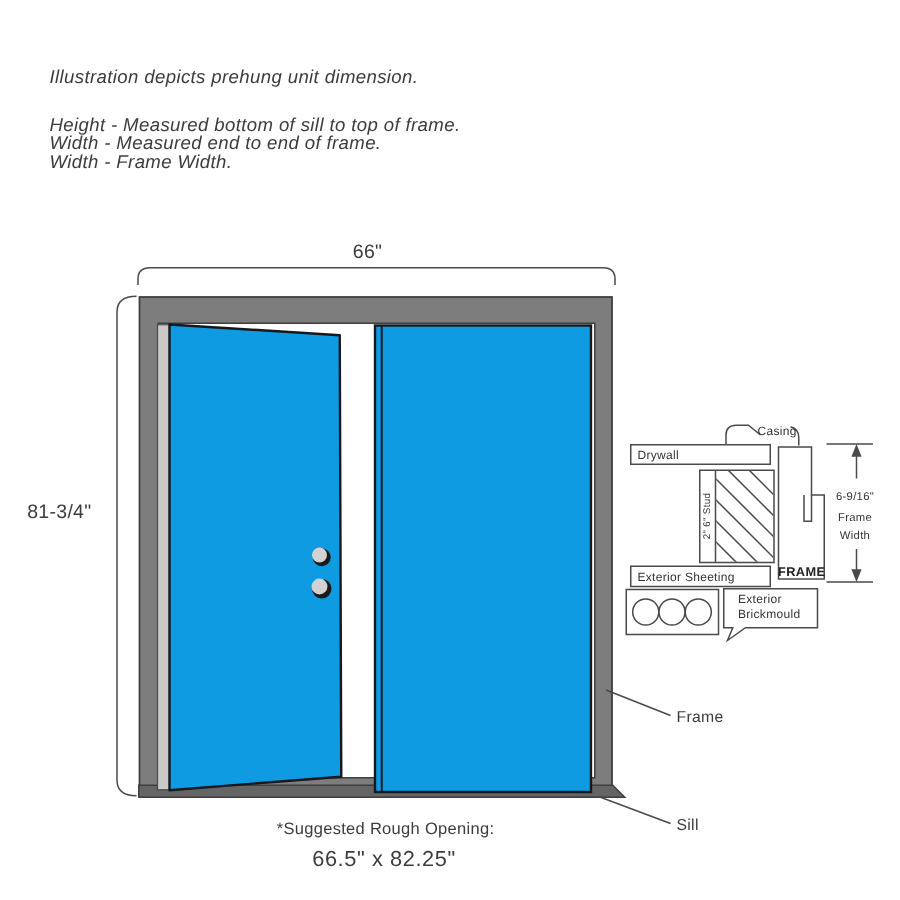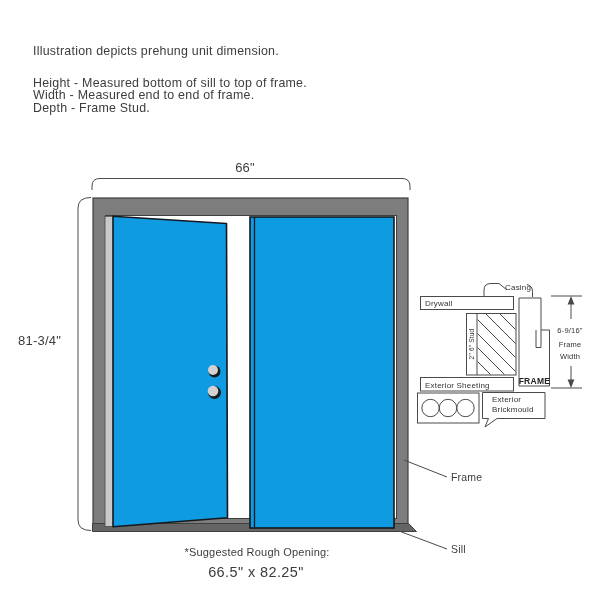--- a/index.html
+++ b/index.html
@@ -1,18 +1,18 @@
 <!DOCTYPE html>
 <html><head>
 <meta charset="utf-8">
 <style>
   html,body{margin:0;padding:0;background:#ffffff;}
   .page{position:relative;width:600px;height:600px;background:#ffffff;overflow:hidden;
         font-family:"Liberation Sans","DejaVu Sans",sans-serif;color:#3d3d3d;}
-  .toptext{position:absolute;left:33px;letter-spacing:.25px;font-size:12.4px;line-height:12px;color:#3c3c3c;}
+  .toptext{position:absolute;left:33px;letter-spacing:.25px;font-size:12.4px;line-height:12px;color:#3c3c3c;font-style:italic;}
   .t1{top:45px;}
   .t2{top:77px;}
   .t2 div{margin:0 0 0.4px 0;}
   svg text{font-family:"Liberation Sans","DejaVu Sans",sans-serif;fill:#3c3c3c;letter-spacing:.2px;}
   .dimtxt{font-size:13px;}
   .ldr{font-size:10.5px;}
   .xs{font-size:8px;fill:#333;}
   .xs-b{font-size:8.5px;font-weight:bold;fill:#222;letter-spacing:.3px;}
   .xs-dim{font-size:7.5px;fill:#333;}
   .xs-rot{font-size:6.5px;fill:#333;}
@@ -23,21 +23,21 @@
 </style>
 </head>
 <body>
 
 <div class="page">
 
   <div class="toptext t1">Illustration depicts prehung unit dimension.</div>
   <div class="toptext t2">
     <div>Height - Measured bottom of sill to top of frame.</div>
     <div>Width - Measured end to end of frame.</div>
-    <div>Depth - Frame Stud.</div>
+    <div>Width - Frame Width.</div>
   </div>
 
   <svg width="600" height="600" viewBox="0 0 600 600" style="position:absolute;left:0;top:0;">
 
     <path class="ln" d="M92,190 L92,186 Q92,178.5 100,178.5 L402,178.5 Q410,178.5 410,186 L410,190" stroke="#555"></path>
     <text class="dimtxt" x="245" y="172" text-anchor="middle">66"</text>
 
     <path class="ln" d="M91,197.5 Q78,197.5 78,208 L78,520 Q78,530.5 91,530.5" stroke="#555"></path>
     <text class="dimtxt" x="61" y="345" text-anchor="end">81-3/4"</text>
 

